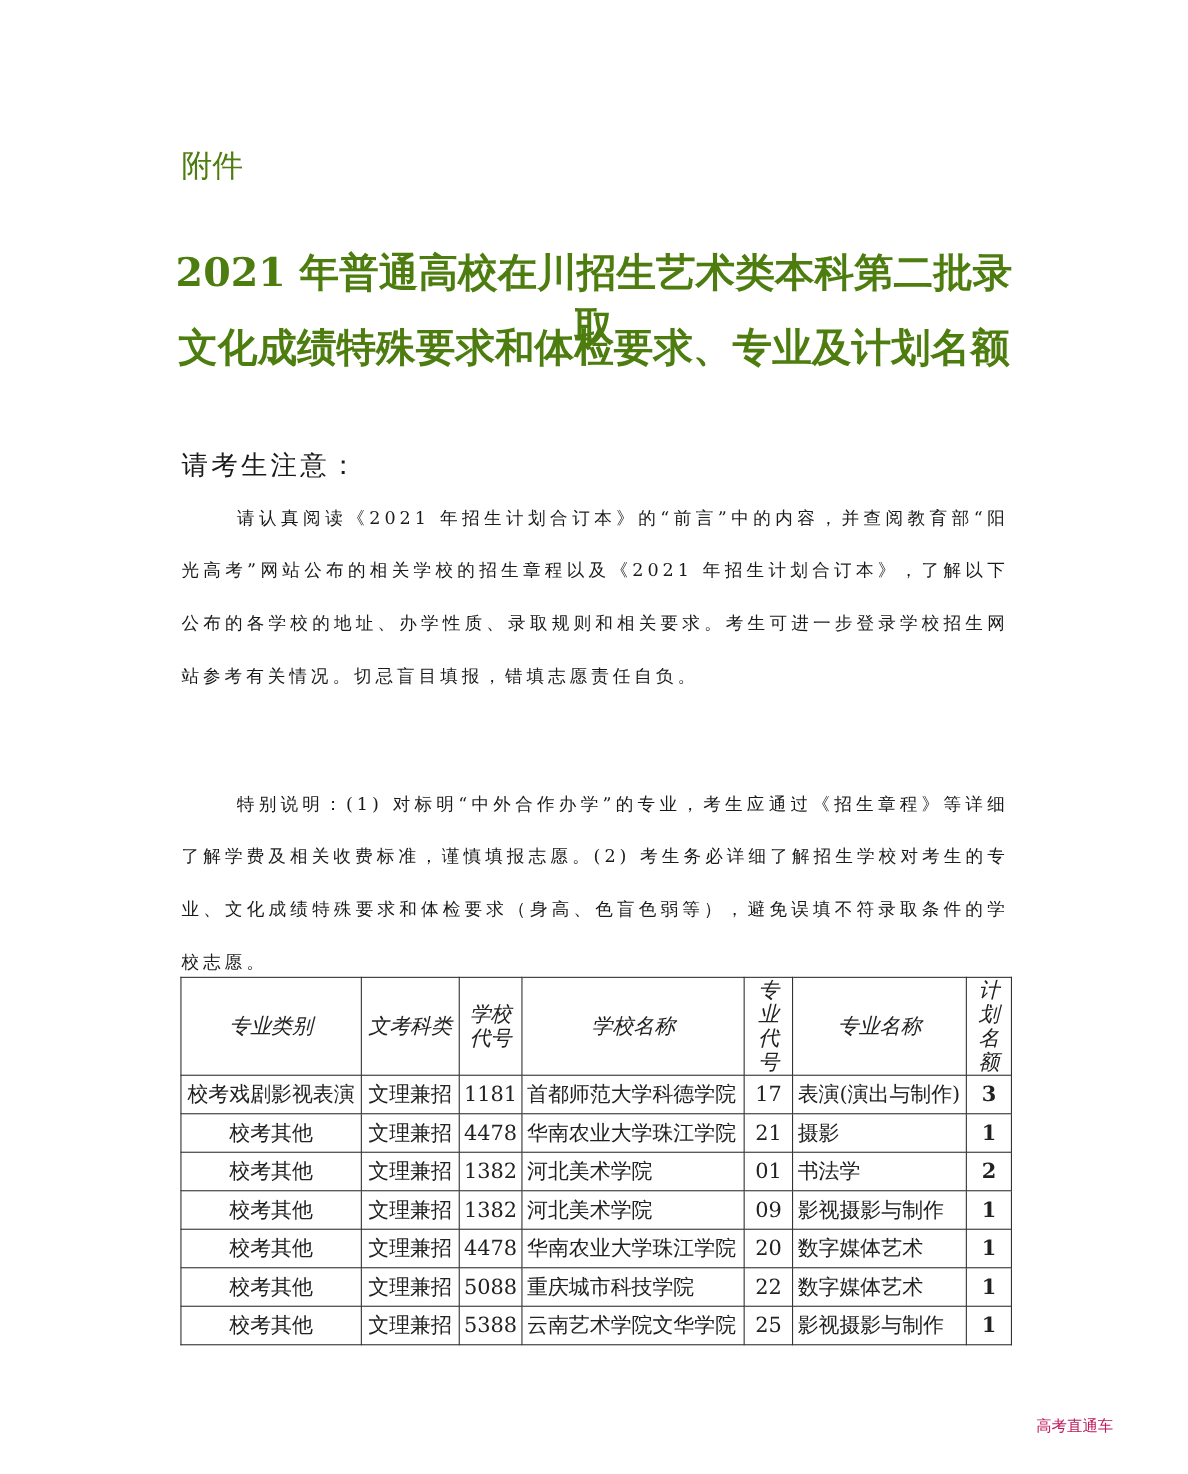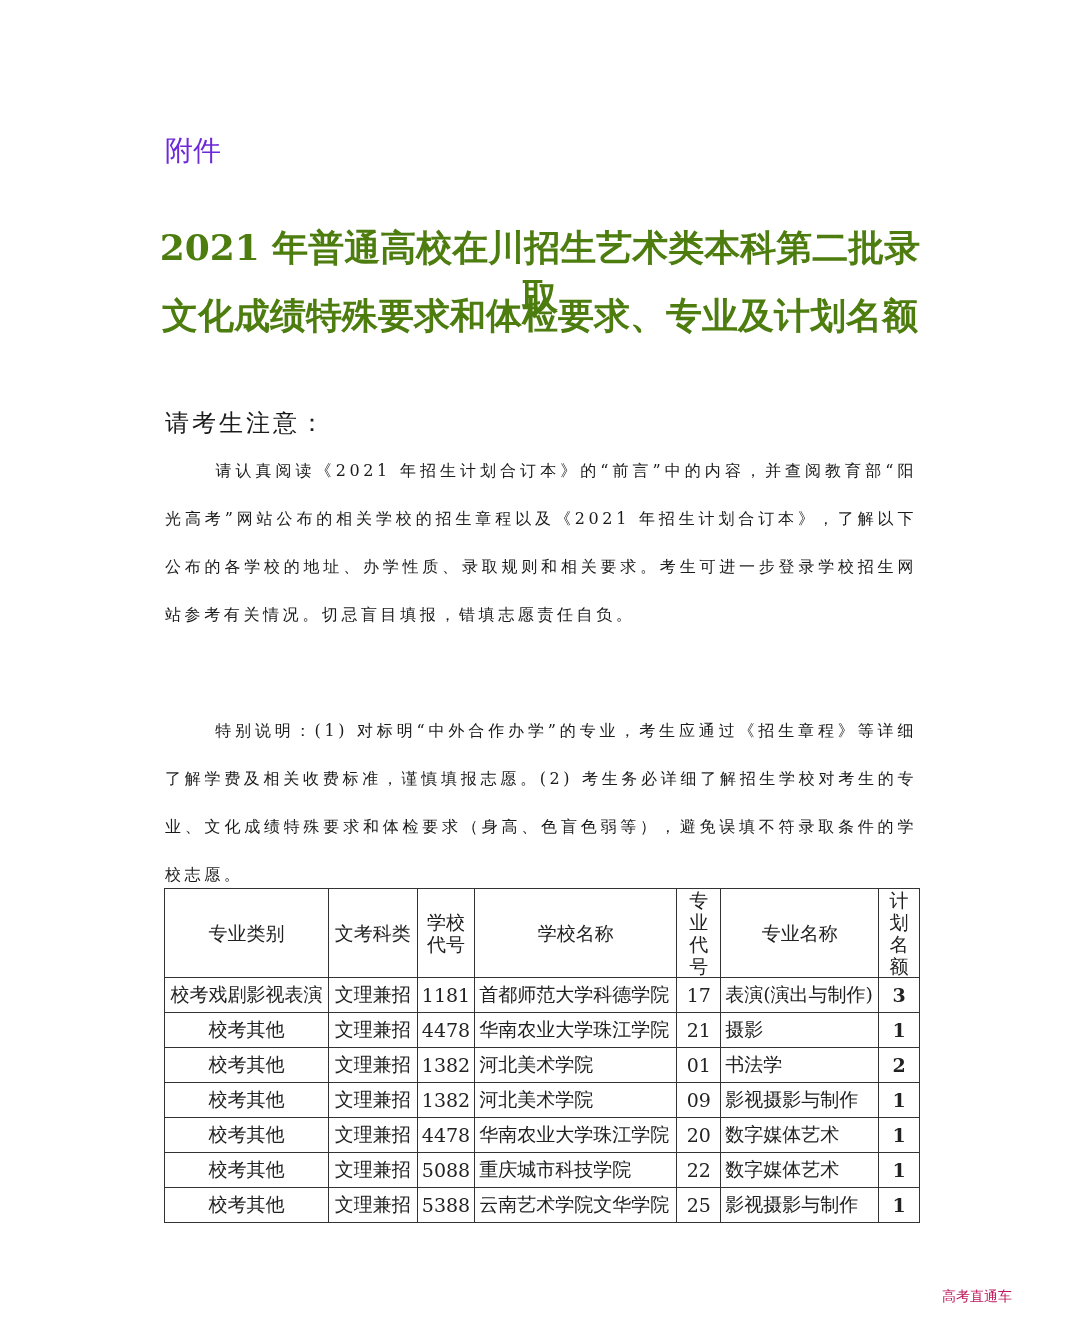--- a/index.html
+++ b/index.html
@@ -2,21 +2,21 @@
 <html><head>
   <meta charset="utf-8">
   <style>
     html, body { margin: 0; padding: 0; }
     body {
       width: 1080px; height: 1340px; background: #ffffff; position: relative; overflow: hidden;
       font-family: "DejaVu Serif", "Liberation Serif", serif; color: #1a1a1a;
     }
     .attach {
       position: absolute; left: 165px; top: 132px; font-size: 28px;
-      font-family: "DejaVu Sans", sans-serif; color: #6d28d9;
+      font-family: "DejaVu Sans", sans-serif; color: #4d7c0f;
     }
     .title {
       position: absolute; left: 150px; width: 780px; text-align: center;
       font-weight: bold; font-size: 36px; color: #4d7c0f; letter-spacing: 0px;
     }
     .t1 { top: 224px; }
     .t2 { top: 292px; }
     .notice-head {
       position: absolute; left: 165px; top: 407px; font-size: 24px; letter-spacing: 3px;
     }
@@ -25,21 +25,21 @@
       text-align: justify; letter-spacing: 3.6px;
     }
     .para .indent { display: inline-block; width: 50px; }
     .p1 { top: 447px; }
     .p2 { top: 673px; margin-top: 34px; }
     table {
       position: absolute; left: 164px; top: 888px; width: 756px;
       border-collapse: collapse; font-size: 19px; color: #222;
     }
     th, td { border: 1.5px solid #333; padding: 0 4px; height: 34px; }
-    th { font-weight: normal; height: 64px; line-height: 22px; text-align: center; }
+    th { font-weight: normal; height: 64px; line-height: 22px; text-align: center; font-style: italic; }
     td.c { text-align: center; }
     td.l { text-align: left; }
     td.b { text-align: center; font-weight: bold; }
     .watermark {
       position: absolute; left: 942px; top: 1288px; font-size: 14px;
       font-family: "DejaVu Sans", sans-serif; color: #be185d;
     }
   </style>
 </head>
 <body>

